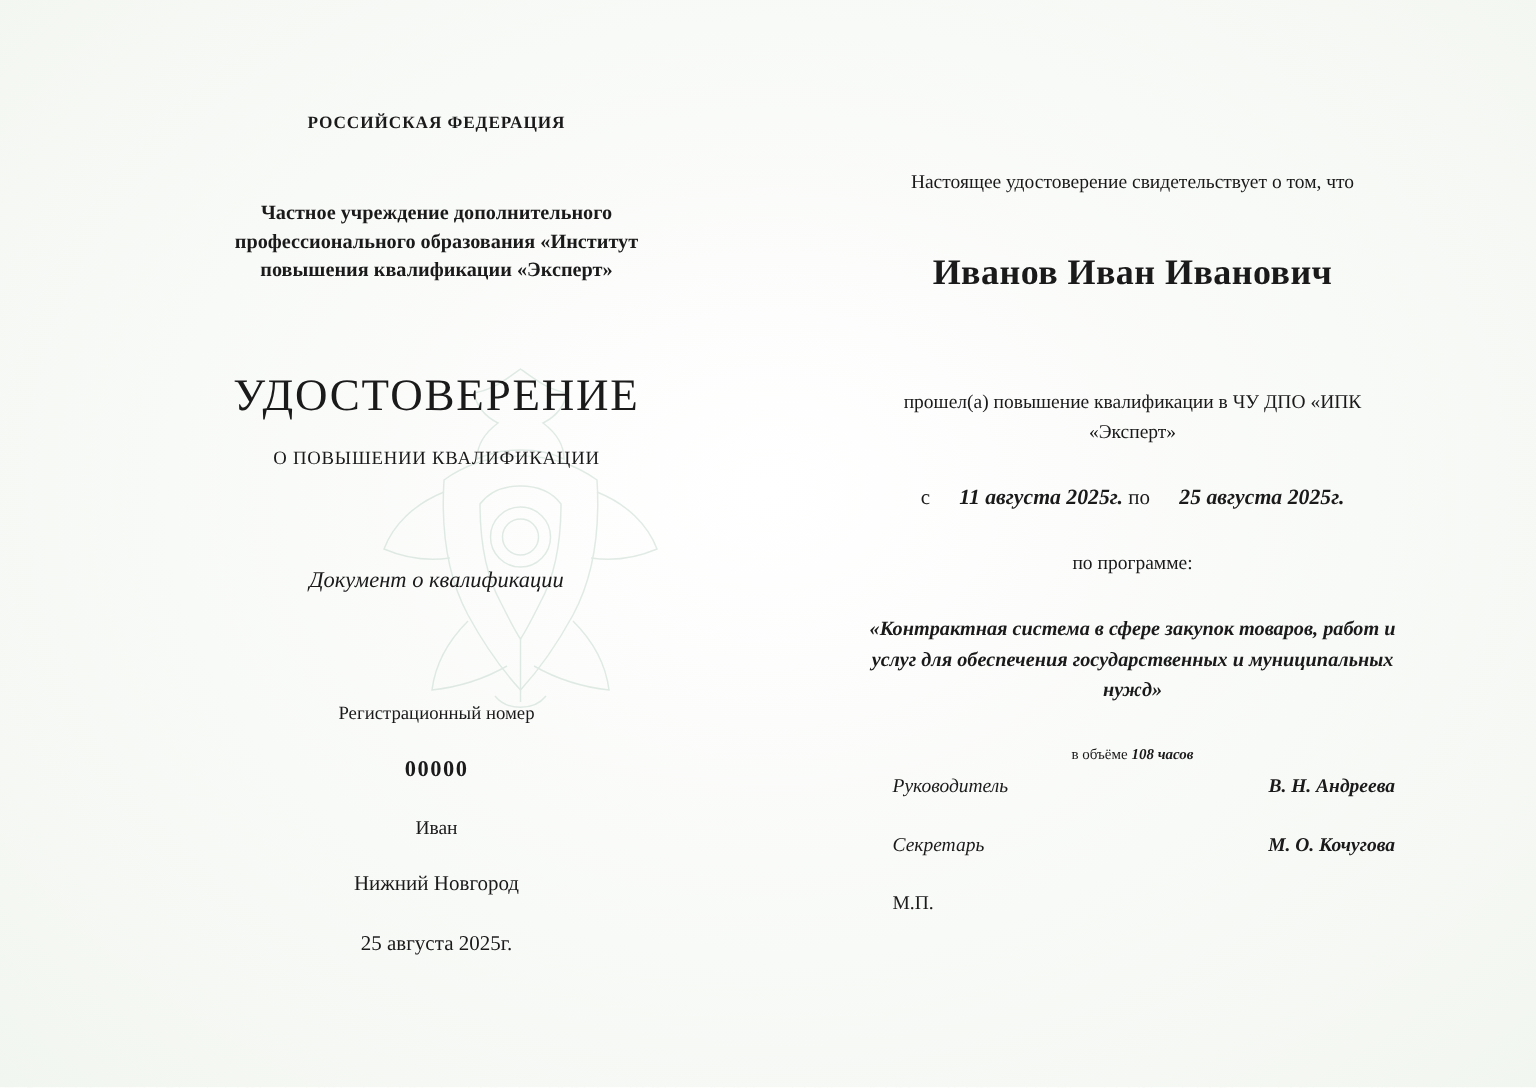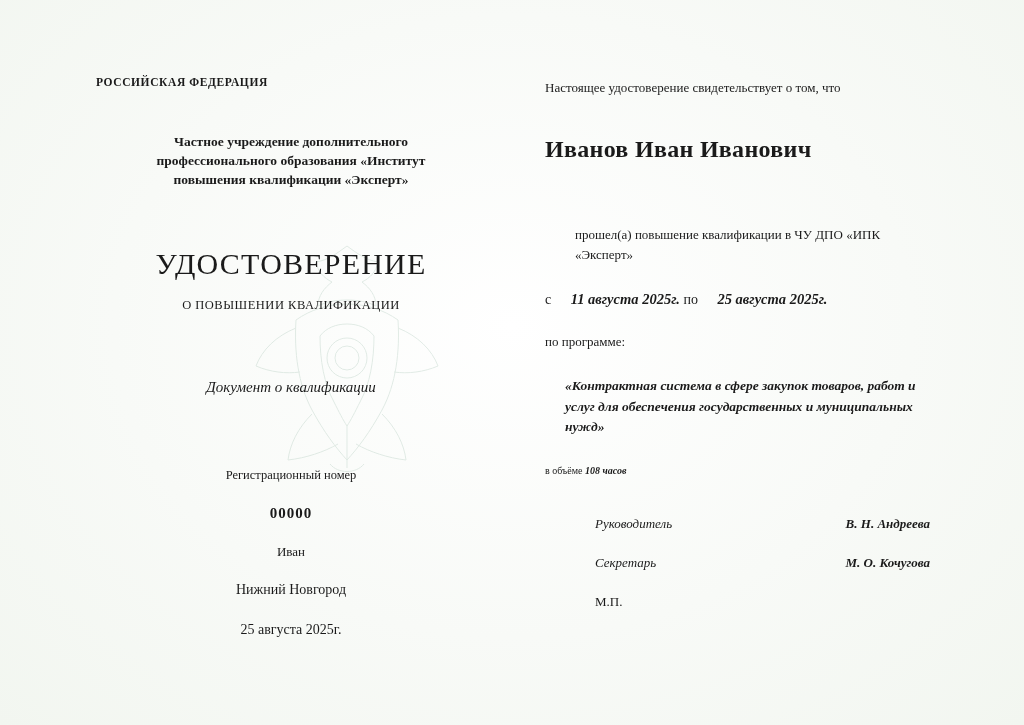--- a/index.html
+++ b/index.html
@@ -39,30 +39,30 @@
   .col-left {
     position: absolute;
     left: 96px;
     top: 76px;
     width: 390px;
     text-align: center;
   }
   .col-right {
     position: absolute;
     left: 545px;
-    top: 80px;
+    top: 113px;
     width: 420px;
-    text-align: left;
+    text-align: center;
   }
 
   .rf-line {
     font-size: 11.5px;
     letter-spacing: 0.6px;
     font-weight: 700;
-    text-align: left;
+    text-align: center;
     margin-bottom: 44px;
   }
 
   .org-name {
     font-size: 13.5px;
     font-weight: 700;
     line-height: 1.42;
     margin: 0 auto 58px auto;
     width: 330px;
   }

